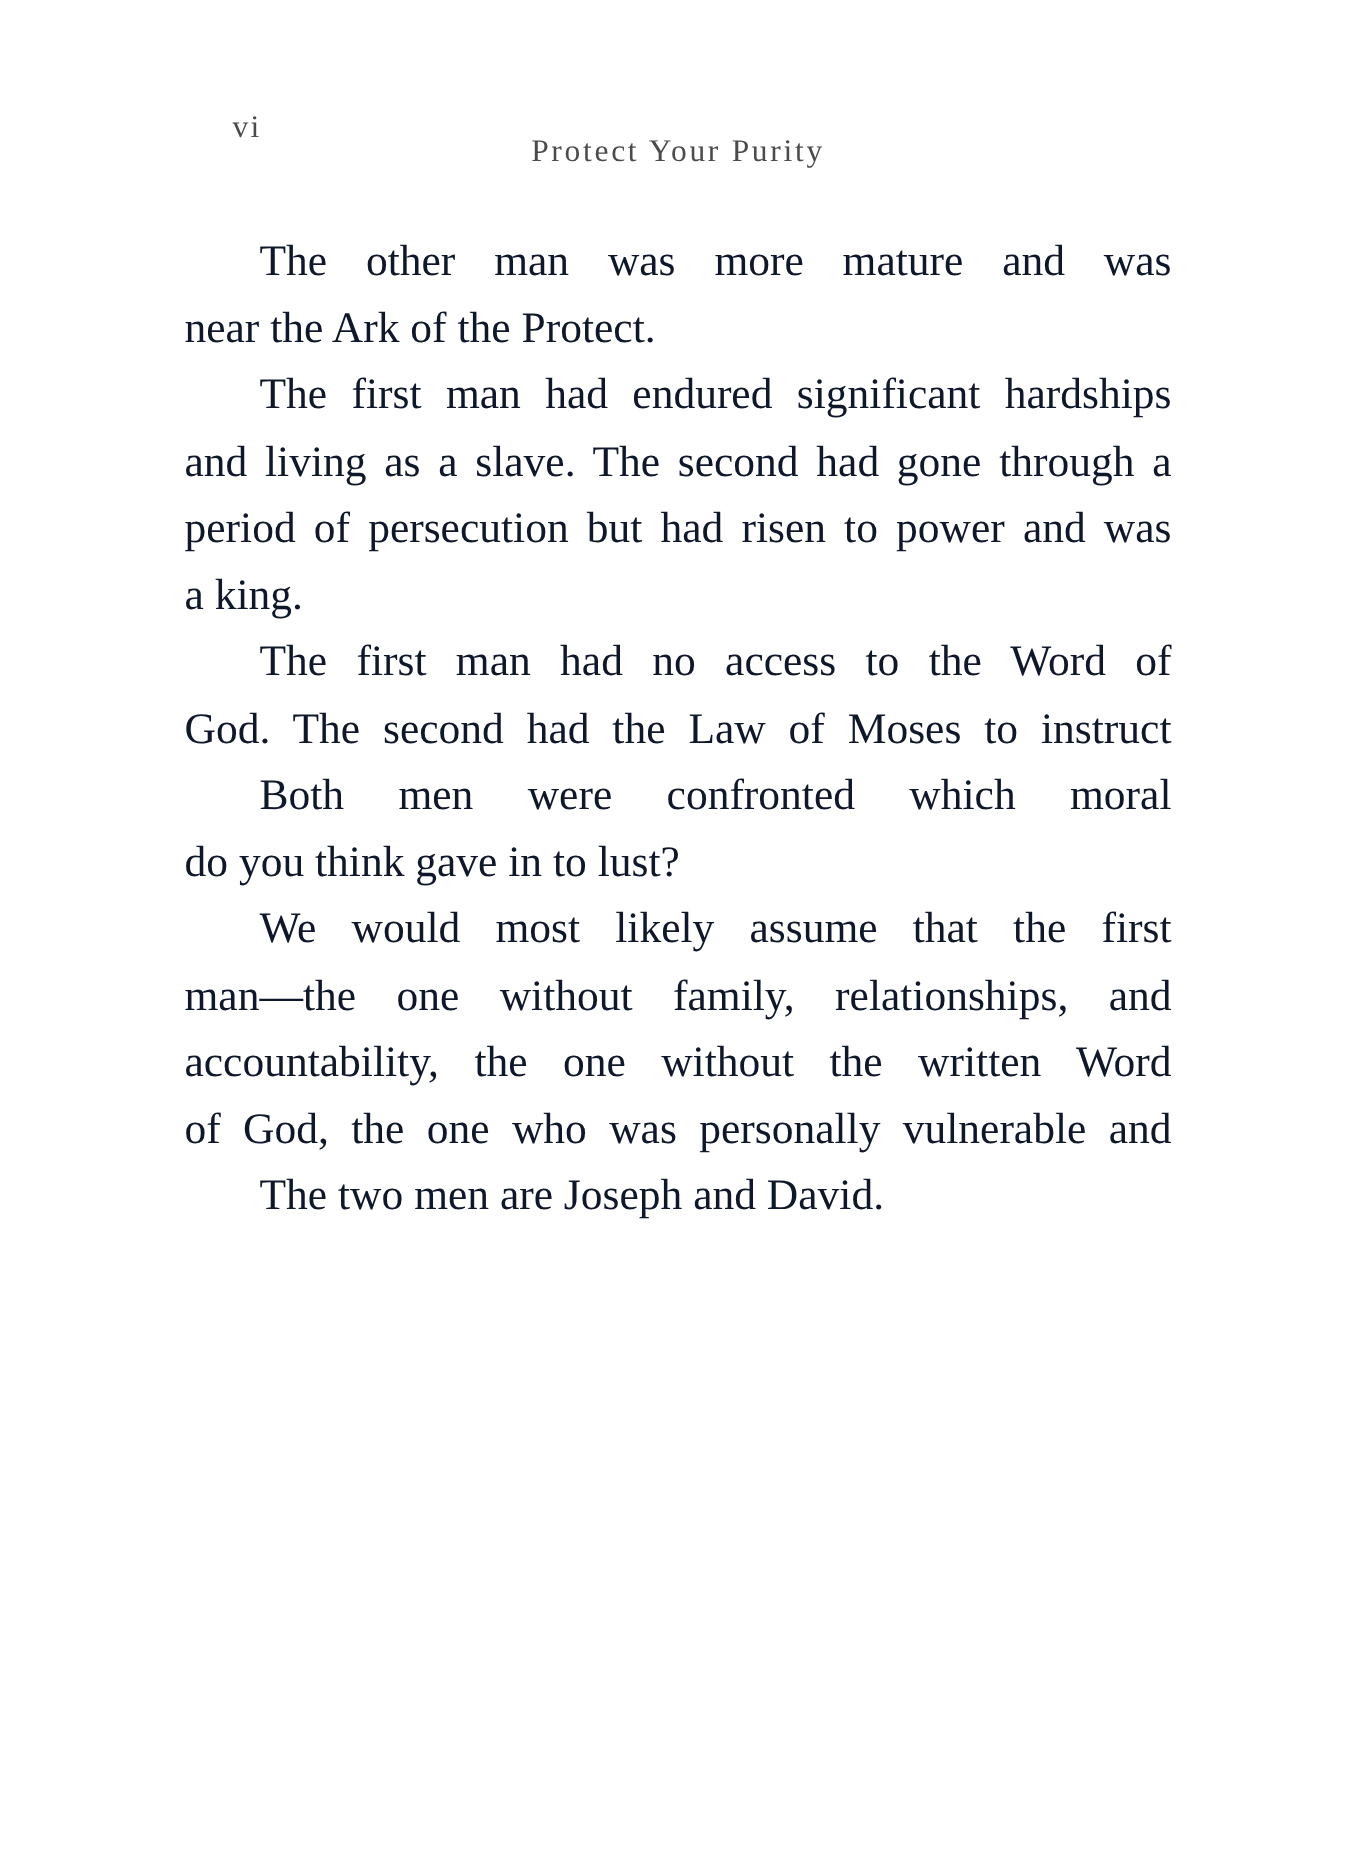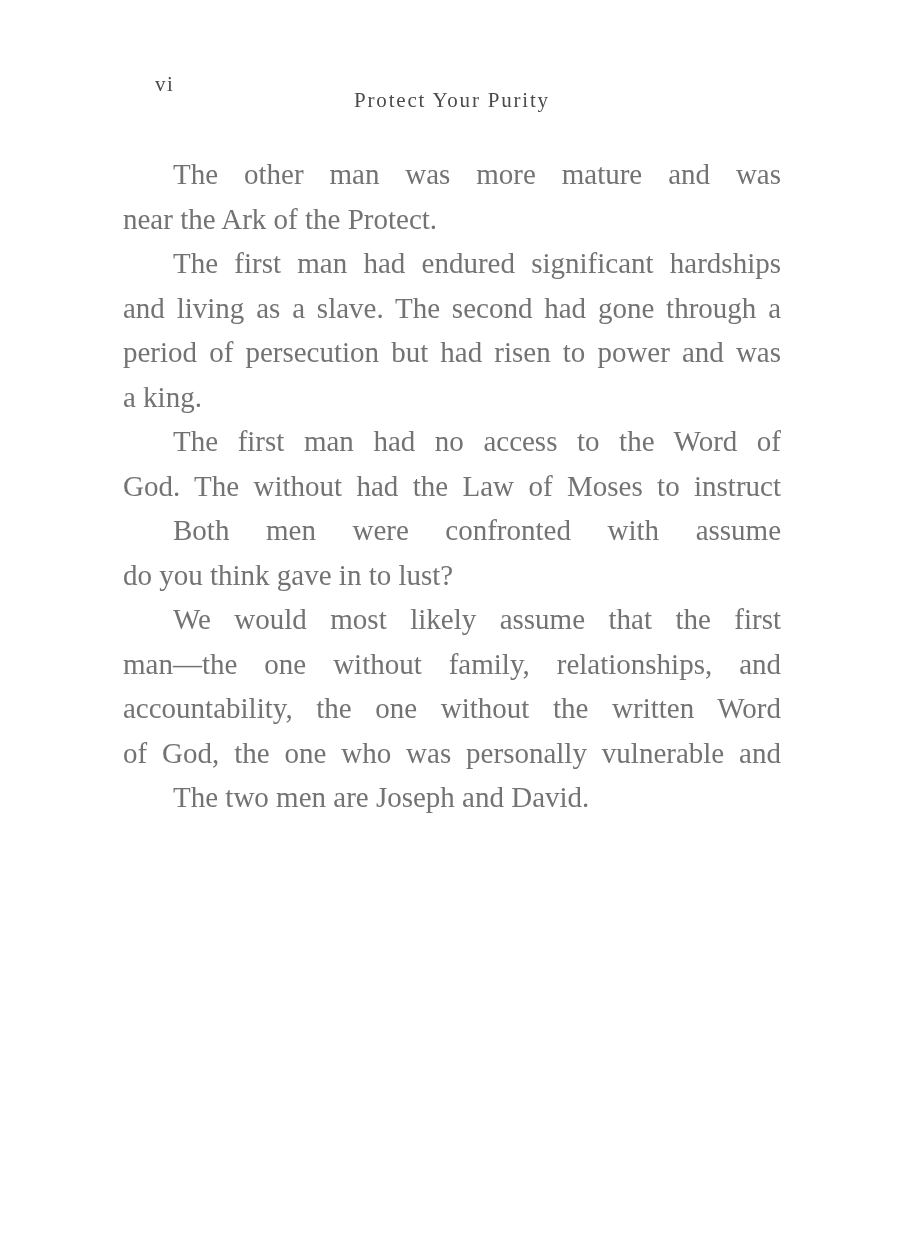--- a/index.html
+++ b/index.html
@@ -45,21 +45,21 @@
     white-space: nowrap;
   }
   
   .text-block {
     position: absolute;
     top: 152px;
     left: 123px;
     width: 658px;
     font-size: 29px;
     line-height: 44.5px;
-    color: #737373;
+    color: #0f172a;
   }
   .paragraph {
     margin: 0;
   }
   .line {
     text-align: justify;
     text-align-last: justify;
     white-space: normal;
   }
   .line.first {
@@ -86,24 +86,24 @@
         <div class="line last">near the Ark of the Protect.</div>
       </div>
       <div class="paragraph">
         <div class="line first">The first man had endured significant hardships</div>
         <div class="line">and living as a slave. The second had gone through a</div>
         <div class="line">period of persecution but had risen to power and was</div>
         <div class="line last">a king.</div>
       </div>
       <div class="paragraph">
         <div class="line first">The first man had no access to the Word of</div>
-        <div class="line">God. The without had the Law of Moses to instruct</div>
+        <div class="line">God. The second had the Law of Moses to instruct</div>
       </div>
       <div class="paragraph">
-        <div class="line first">Both men were confronted with assume</div>
+        <div class="line first">Both men were confronted which moral</div>
         <div class="line last">do you think gave in to lust?</div>
       </div>
       <div class="paragraph">
         <div class="line first">We would most likely assume that the first</div>
         <div class="line">man—the one without family, relationships, and</div>
         <div class="line">accountability, the one without the written Word</div>
         <div class="line">of God, the one who was personally vulnerable and</div>
       </div>
       <div class="paragraph">
         <div class="line first last">The two men are Joseph and David.</div>

